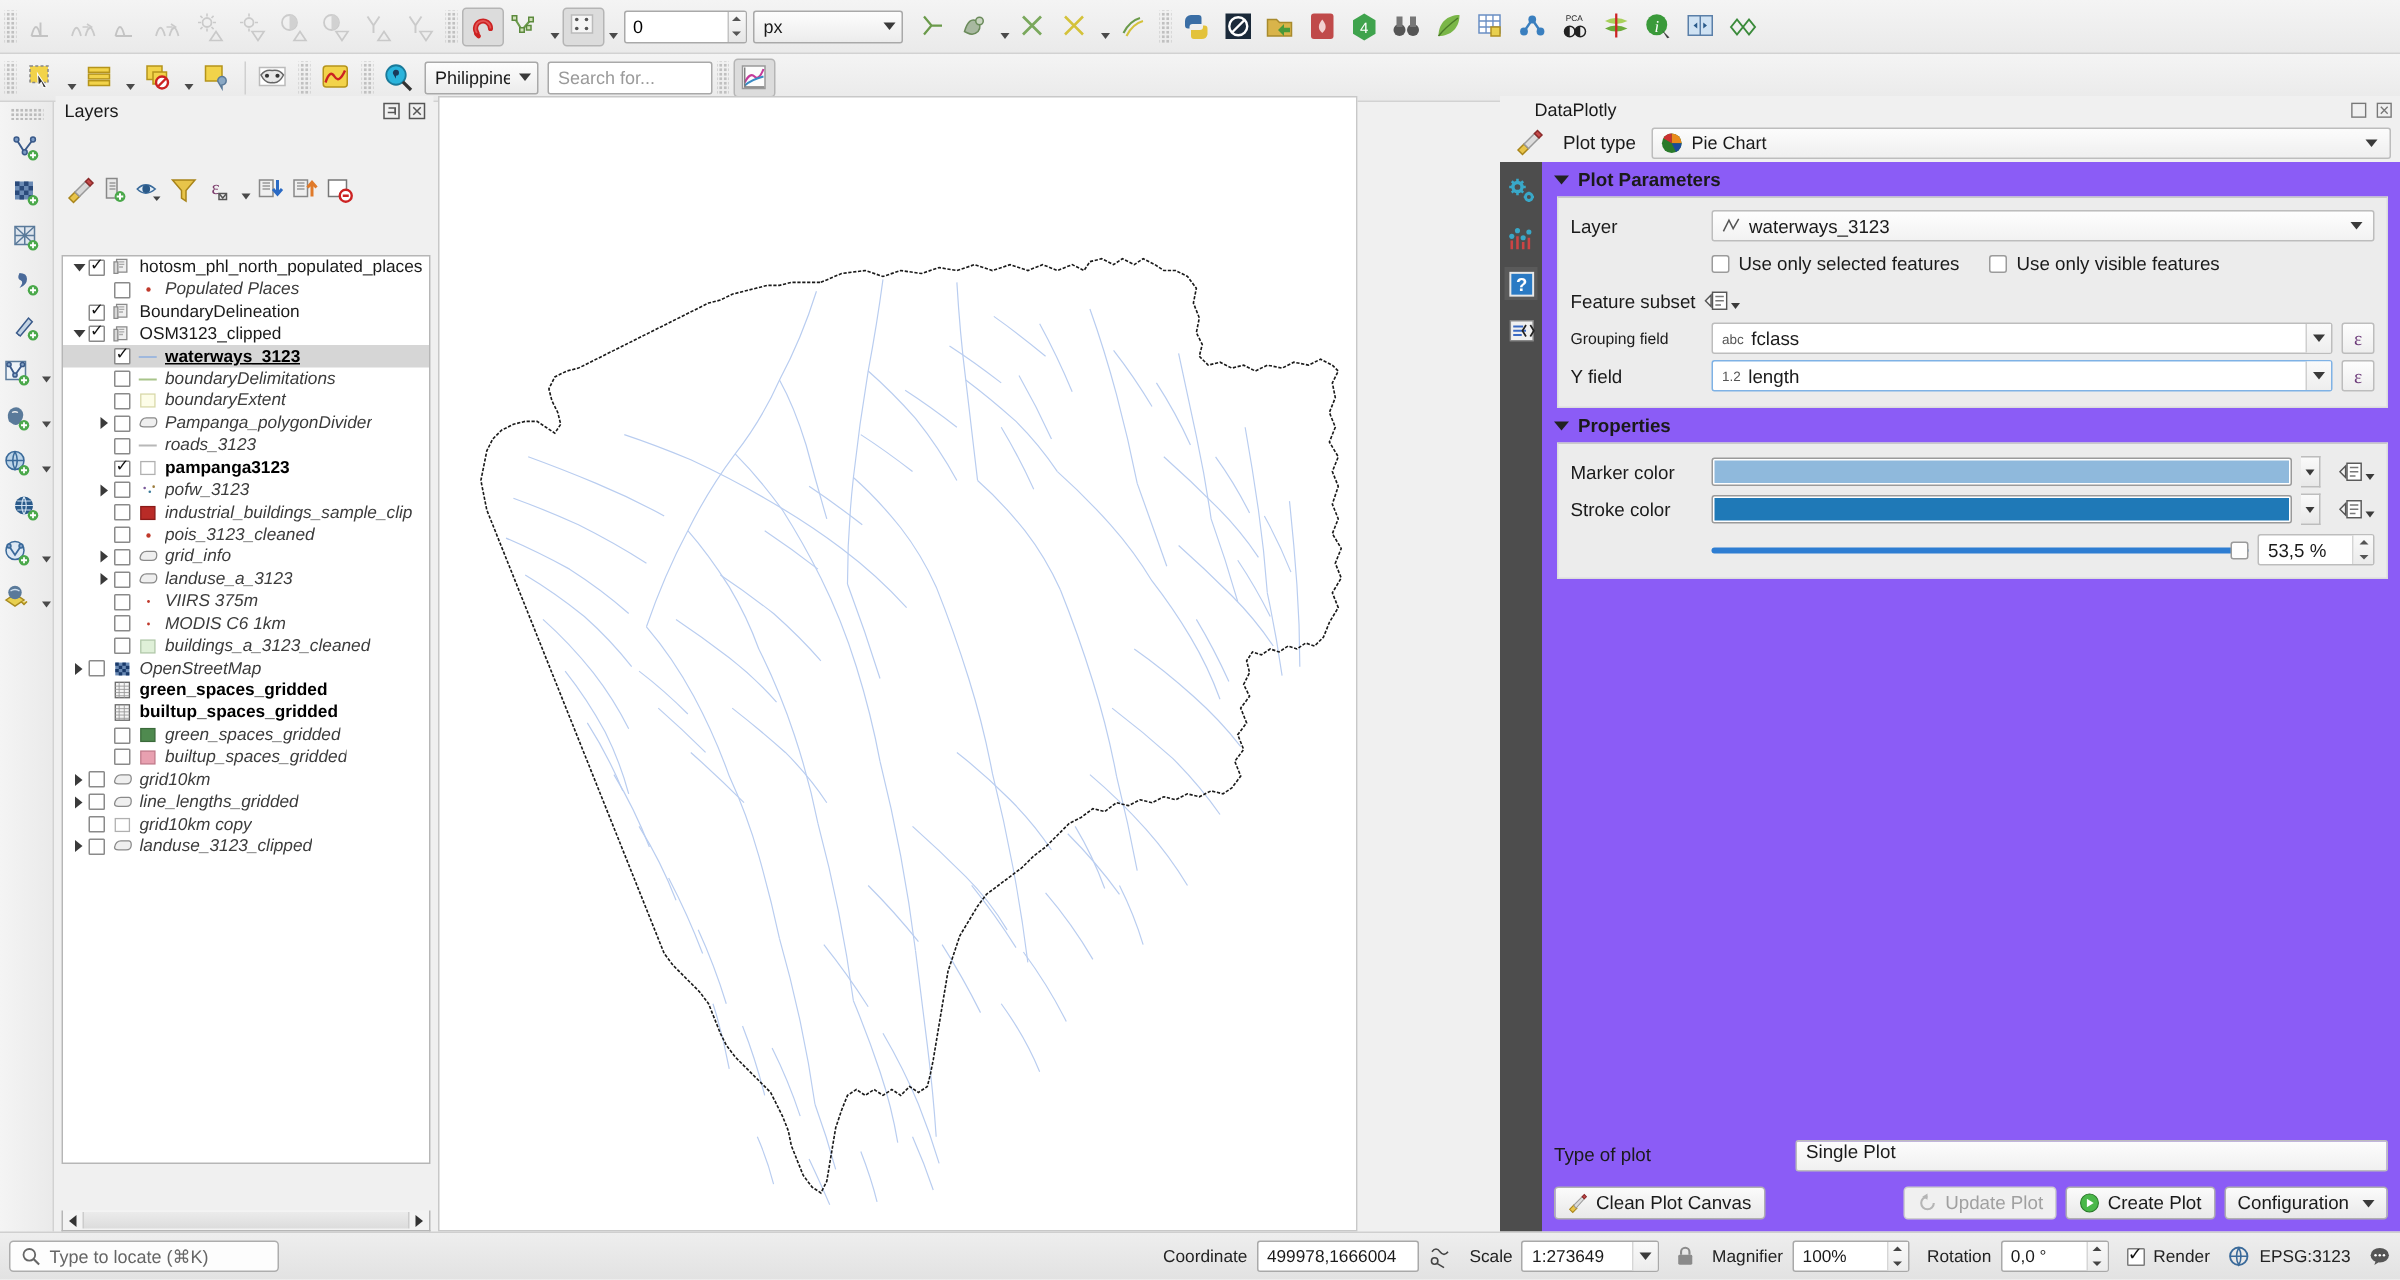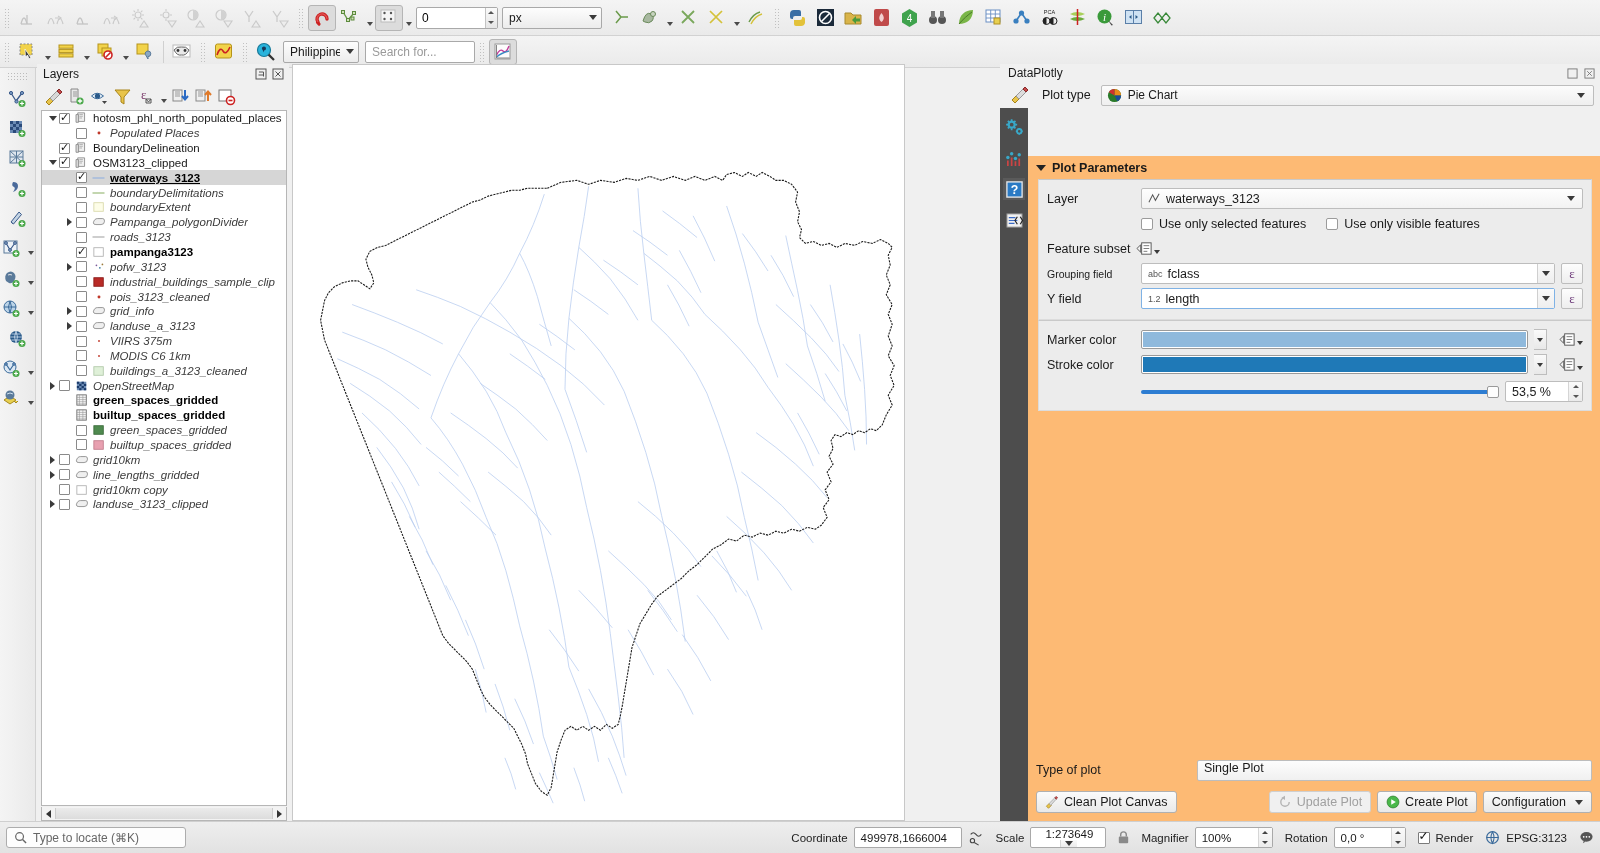--- a/index.html
+++ b/index.html
@@ -97,21 +97,21 @@
     width: 22px; height: 8px; margin-bottom: 4px;
     background-image: radial-gradient(#bbb 1px, transparent 1px);
     background-size: 3px 3px;
   }
   .lv-item { display: flex; align-items: center; height: 30px; }
   .lv-btn { width: 26px; height: 26px; display: flex; align-items: center; justify-content: center; }
 
   
   #layers-panel {
     position: absolute; left: 37px; top: 64px; width: 252px; bottom: 32px;
-    background: #f0f0f0; display: flex; flex-direction: column;
+    background: #f0f0f0; display: flex; flex-direction: column; gap: 30px;
   }
   #layers-title {
     height: 20px; display: flex; align-items: center;
     padding: 0 4px 0 6px; font-size: 12px; color: #1a1a1a;
   }
   #layers-title .t { flex: 1; }
   .panel-btn { width: 14px; height: 14px; margin-left: 3px; display: flex; align-items: center; justify-content: center; }
   #layers-toolbar {
     height: 26px; display: flex; align-items: center; padding-left: 6px; gap: 1px;
   }
@@ -157,41 +157,41 @@
     background: #ffffff; border: 1px solid #c8c8c8;
     overflow: hidden;
   }
   #map-svg { width: 100%; height: 100%; display: block; }
 
   
   #dataplotly {
     position: absolute; right: 0; top: 64px; width: 600px; bottom: 32px;
     background: #f0f0f0; display: flex; flex-direction: column;
   }
-  #dp-title { height: 18px; display: flex; align-items: center; padding: 0 4px 0 8px; font-size: 12px; }
+  #dp-title { height: 18px; display: flex; align-items: center; padding: 0 4px 0 8px; font-size: 12px; margin-left: 15px; }
   #dp-title .t { flex: 1; }
   #dp-plottype-row {
     height: 26px; display: flex; align-items: center; padding-left: 8px; gap: 10px;
   }
   #dp-plottype-row .brush-icon { width: 24px; display:flex; align-items:center; justify-content:center; }
   #dp-plottype-row .lbl { font-size: 12.5px; }
   #dp-plot-combo {
     flex: 1; margin-right: 6px; height: 21px;
     background: linear-gradient(#fcfcfc,#efefef); border: 1px solid #bdbdbd;
     display: flex; align-items: center; padding: 0 4px 0 5px; border-radius: 2px;
   }
   #dp-plot-combo .cap { flex: 1; padding-left: 6px; }
   #dp-body { flex: 1; display: flex; min-height: 0; }
   #dp-iconbar {
     width: 28px; background: #4d4d4d; display: flex; flex-direction: column;
     align-items: center; padding-top: 8px; gap: 9px;
   }
   #dp-iconbar .dpi { width: 22px; height: 22px; display: flex; align-items: center; justify-content: center; }
   #dp-iconbar .dpi.active { background: #5a5a5a; }
-  #dp-content { flex: 1; background: #fdba74; position: relative; display: flex; flex-direction: column; margin-top: 48px; }
+  #dp-content { flex: 1; background: #8b5cf6; position: relative; display: flex; flex-direction: column; }
 
   .group-hdr {
     display: flex; align-items: center; gap: 6px;
     padding: 5px 0 4px 8px; font-size: 12.5px; font-weight: bold;
   }
   .group-hdr .tri { border-left: 5px solid transparent; border-right: 5px solid transparent; border-top: 6px solid #222; }
   .group-box {
     margin: 0 8px 0 10px; background: #ececec; border: 1px solid #dcdcdc;
     border-top: 1px solid #c9c9c9; padding: 6px 8px 8px 8px;
   }
@@ -1395,20 +1395,24 @@
                 <span>length</span>
               </span>
               <span class="carrbox">
                   <span style="border-left:4px solid transparent;border-right:4px solid transparent;border-top:5px solid #3a3a3a;"></span>
                 </span>
             </div>
             <span class="expr-btn">ε</span>
           </div>
         </div>
 
+        <div class="group-hdr">
+          <span class="tri"></span>
+          <span>Properties</span>
+        </div>
 
         <div class="group-box">
           <div class="frm-row">
             <span class="frm-lbl">Marker color</span>
             <div class="colorbtn">
               <span class="swatch" id="marker-swatch" style="background: rgb(143, 185, 220);"></span>
             </div>
             <span class="colorsplit"></span>
             <span class="dd-btn" style="margin-left:6px;">
               <svg width="17" height="17" viewBox="0 0 18 18">
@@ -1513,21 +1517,21 @@
     <span class="sb-box" style="width:108px;">499978,1666004</span>
     <span style="display:flex;align-items:center;">
       <svg width="16" height="16" viewBox="0 0 18 18">
           <path d="M3 5 Q6 1 9 5 Q12 9 15 5" fill="none" stroke="#444" stroke-width="1.2"></path>
           <circle cx="5" cy="12" r="2.4" fill="none" stroke="#444" stroke-width="1.2"></circle>
           <path d="M7 14 L12 17" stroke="#444" stroke-width="1.2"></path>
         </svg>
     </span>
 
     <span class="sb-lbl" style="margin-left:6px;">Scale</span>
-    <span class="sb-combo" style="width:76px;flex-direction:column;">
+    <span class="sb-combo" style="width:92px;">
       <span class="v" style="flex:1">1:273649</span>
       <span class="ar"></span>
     </span>
     <span style="display:flex;align-items:center;margin-left:4px;">
       <svg width="15" height="15" viewBox="0 0 16 16">
           <rect x="3" y="7" width="10" height="7" rx="1" fill="#8a8a8a"></rect>
           <path d="M5 7 V5 a3 3 0 0 1 6 0 V7" fill="none" stroke="#8a8a8a" stroke-width="1.5"></path>
         </svg>
     </span>
 

